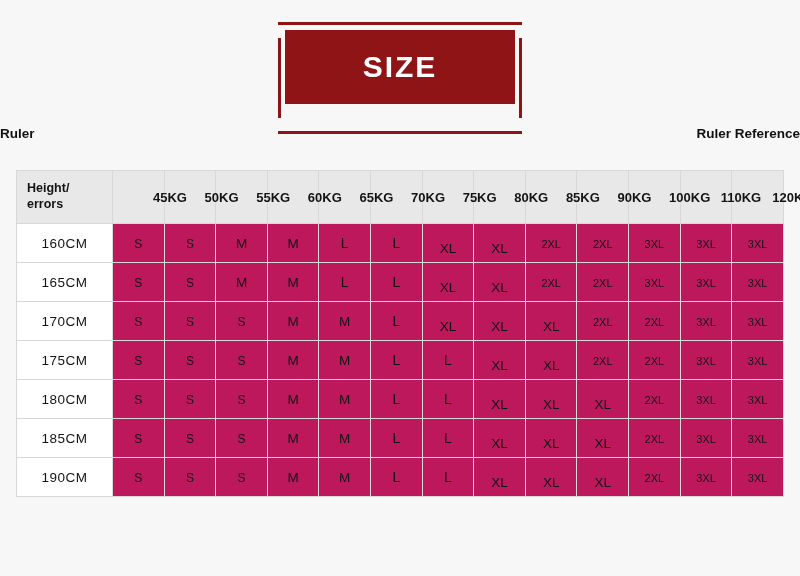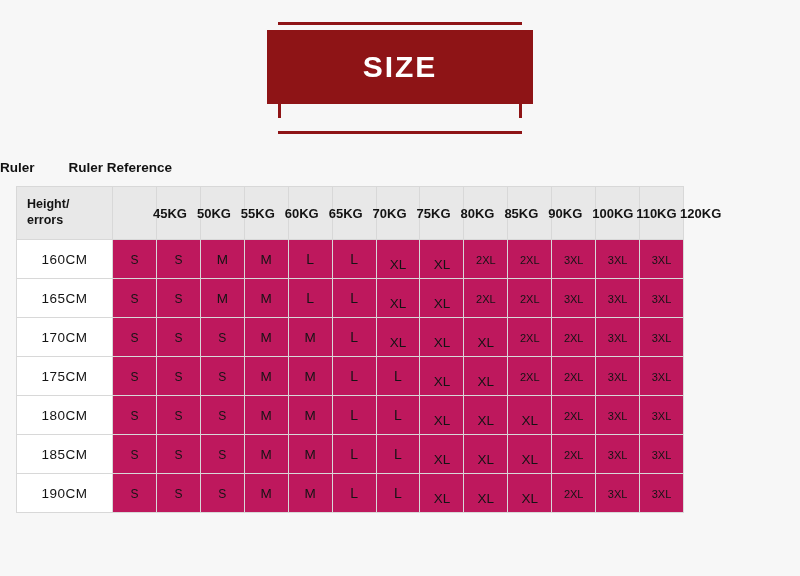--- a/index.html
+++ b/index.html
@@ -26,21 +26,21 @@
   .banner-wrap {
     position: relative;
     width: 100%;
     height: 150px;
   }
   .banner {
     position: absolute;
     left: 50%;
     top: 30px;
     transform: translateX(-50%);
-    width: 266px;
+    width: 230px;
     height: 74px;
     background: #8e1416;
     display: flex;
     align-items: center;
     justify-content: center;
   }
   .banner-title {
     color: #ffffff;
     font-size: 30px;
     font-weight: bold;
@@ -69,34 +69,33 @@
   }
   .banner-frame::before { top: -16px; }
   .banner-frame::after  { bottom: -16px; }
 
   .legend {
     position: absolute;
     left: 0;
     right: 0;
     top: 126px;
     display: flex;
-    justify-content: flex-start;
+    justify-content: space-between;
     gap: 34px;
     font-size: 13.5px;
     font-weight: bold;
     color: #111;
-    margin-top: 34px;
   }
 
   
   .table-wrap {
     position: absolute;
     left: 16px;
-    top: 186px;
-    width: 668px;
+    top: 170px;
+    width: 768px;
   }
   table {
     border-collapse: collapse;
     width: 100%;
     table-layout: fixed;
   }
   th, td {
     border: 1px solid #d8d8d8;
     text-align: center;
     font-size: 13.5px;

